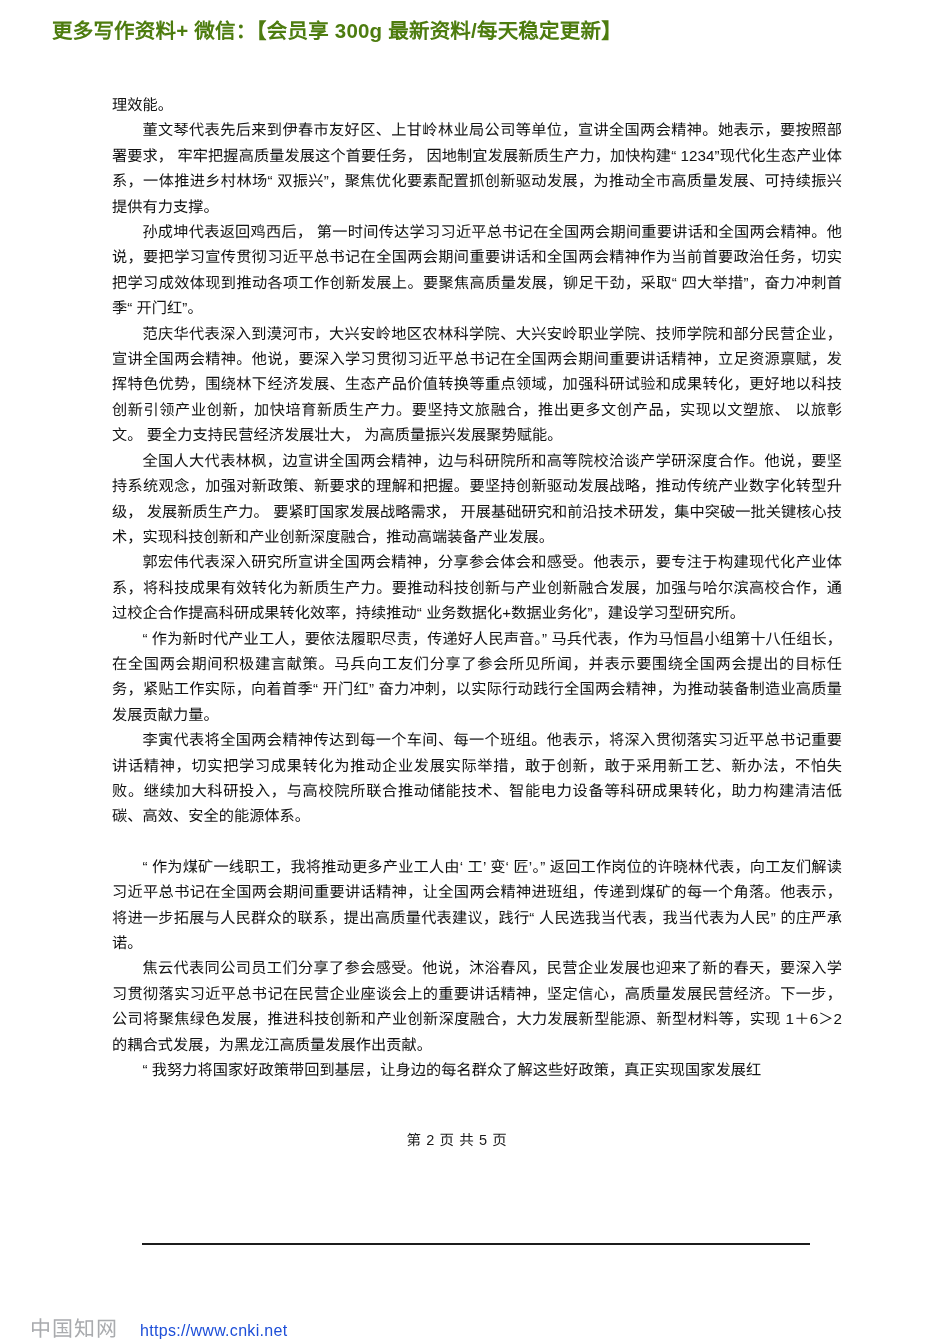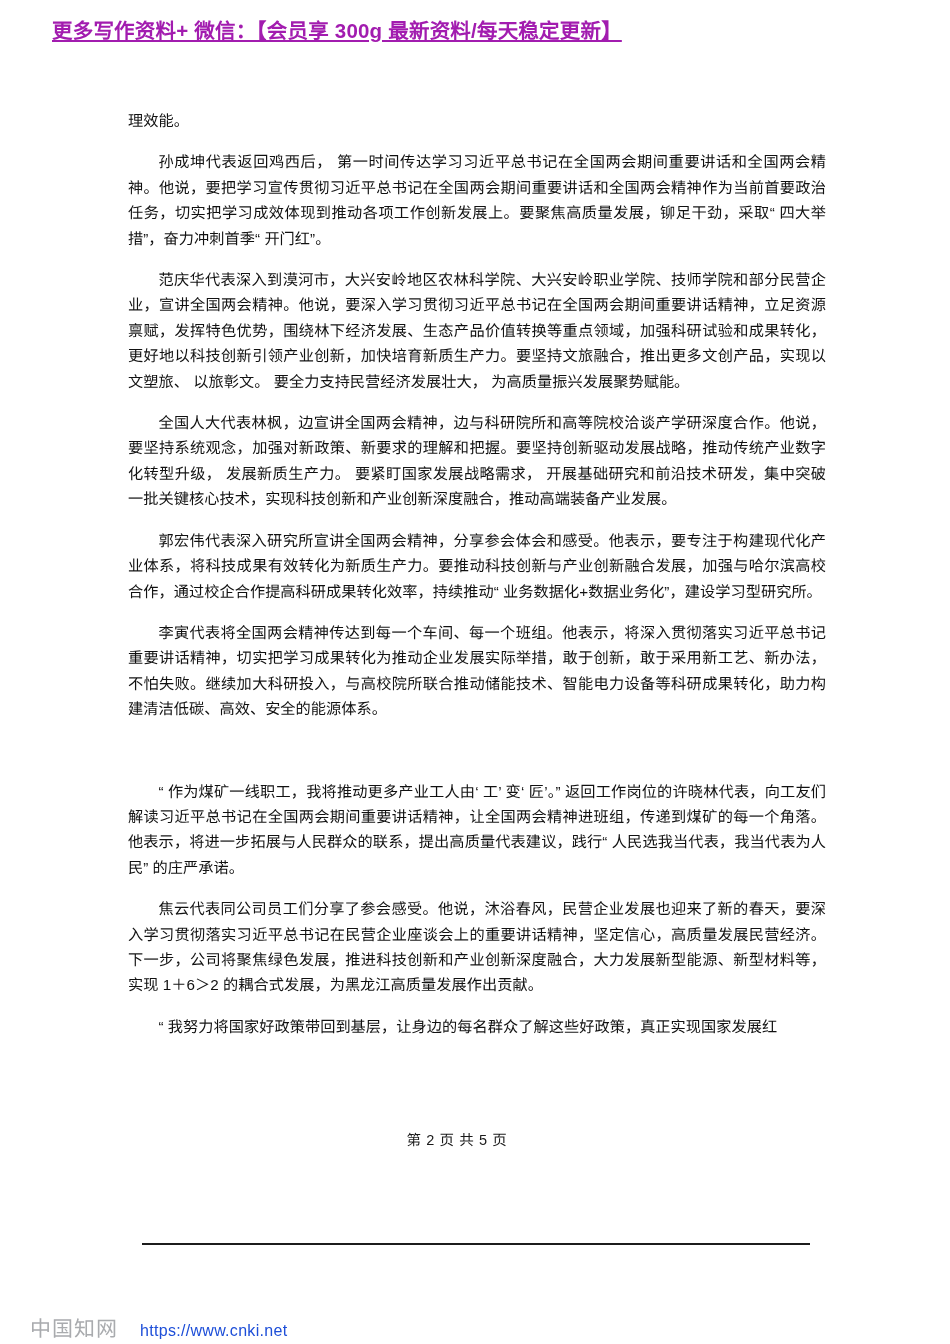--- a/index.html
+++ b/index.html
@@ -27,37 +27,36 @@
     position: absolute;
     left: 52px;
     top: 14px;
     width: 846px;
     height: 34px;
     display: flex;
     align-items: center;
     white-space: nowrap;
   }
   .promo-text {
-    color: #a21caf;
+    color: #4d7c0f;
     font-size: 20.5px;
     font-weight: 700;
     letter-spacing: 0.2px;
     line-height: 1;
-    text-decoration: underline;
   }
 
   
   .doc-body {
     position: absolute;
     left: 112px;
     top: 92px;
     width: 730px;
   }
   .para {
-    margin: 16px;
+    margin: 0;
     font-size: 15.2px;
     line-height: 25.4px;
     text-align: justify;
     text-justify: inter-ideograph;
     letter-spacing: 0.05px;
     color: #111111;
     word-break: break-all;
   }
   .para.indent {
     text-indent: 2em;
@@ -123,24 +122,26 @@
 <body>
 
 <div class="page">
 
   <div class="promo-banner">
     <span class="promo-text">更多写作资料+ 微信：【会员享 300g 最新资料/每天稳定更新】</span>
   </div>
 
   <div class="doc-body">
     <p class="para noindent">理效能。</p>
+    <p class="para indent">董文琴代表先后来到伊春市友好区、上甘岭林业局公司等单位，宣讲全国两会精神。她表示，要按照部署要求， 牢牢把握高质量发展这个首要任务， 因地制宜发展新质生产力，加快构建“ 1234”现代化生态产业体系，一体推进乡村林场“ 双振兴”，聚焦优化要素配置抓创新驱动发展，为推动全市高质量发展、可持续振兴提供有力支撑。</p>
     <p class="para indent">孙成坤代表返回鸡西后， 第一时间传达学习习近平总书记在全国两会期间重要讲话和全国两会精神。他说，要把学习宣传贯彻习近平总书记在全国两会期间重要讲话和全国两会精神作为当前首要政治任务，切实把学习成效体现到推动各项工作创新发展上。要聚焦高质量发展，铆足干劲，采取“ 四大举措”，奋力冲刺首季“ 开门红”。</p>
     <p class="para indent">范庆华代表深入到漠河市，大兴安岭地区农林科学院、大兴安岭职业学院、技师学院和部分民营企业，宣讲全国两会精神。他说，要深入学习贯彻习近平总书记在全国两会期间重要讲话精神，立足资源禀赋，发挥特色优势，围绕林下经济发展、生态产品价值转换等重点领域，加强科研试验和成果转化，更好地以科技创新引领产业创新，加快培育新质生产力。要坚持文旅融合，推出更多文创产品，实现以文塑旅、 以旅彰文。 要全力支持民营经济发展壮大， 为高质量振兴发展聚势赋能。</p>
     <p class="para indent">全国人大代表林枫，边宣讲全国两会精神，边与科研院所和高等院校洽谈产学研深度合作。他说，要坚持系统观念，加强对新政策、新要求的理解和把握。要坚持创新驱动发展战略，推动传统产业数字化转型升级， 发展新质生产力。 要紧盯国家发展战略需求， 开展基础研究和前沿技术研发，集中突破一批关键核心技术，实现科技创新和产业创新深度融合，推动高端装备产业发展。</p>
     <p class="para indent">郭宏伟代表深入研究所宣讲全国两会精神，分享参会体会和感受。他表示，要专注于构建现代化产业体系，将科技成果有效转化为新质生产力。要推动科技创新与产业创新融合发展，加强与哈尔滨高校合作，通过校企合作提高科研成果转化效率，持续推动“ 业务数据化+数据业务化”，建设学习型研究所。</p>
+    <p class="para indent">“ 作为新时代产业工人，要依法履职尽责，传递好人民声音。” 马兵代表，作为马恒昌小组第十八任组长，在全国两会期间积极建言献策。马兵向工友们分享了参会所见所闻，并表示要围绕全国两会提出的目标任务，紧贴工作实际，向着首季“ 开门红” 奋力冲刺，以实际行动践行全国两会精神，为推动装备制造业高质量发展贡献力量。</p>
     <p class="para indent">李寅代表将全国两会精神传达到每一个车间、每一个班组。他表示，将深入贯彻落实习近平总书记重要讲话精神，切实把学习成果转化为推动企业发展实际举措，敢于创新，敢于采用新工艺、新办法，不怕失败。继续加大科研投入，与高校院所联合推动储能技术、智能电力设备等科研成果转化，助力构建清洁低碳、高效、安全的能源体系。</p>
     <div class="spacer-line"></div>
     <p class="para indent">“ 作为煤矿一线职工，我将推动更多产业工人由‘ 工’ 变‘ 匠’。” 返回工作岗位的许晓林代表，向工友们解读习近平总书记在全国两会期间重要讲话精神，让全国两会精神进班组，传递到煤矿的每一个角落。他表示，将进一步拓展与人民群众的联系，提出高质量代表建议，践行“ 人民选我当代表，我当代表为人民” 的庄严承诺。</p>
     <p class="para indent">焦云代表同公司员工们分享了参会感受。他说，沐浴春风，民营企业发展也迎来了新的春天，要深入学习贯彻落实习近平总书记在民营企业座谈会上的重要讲话精神，坚定信心，高质量发展民营经济。下一步，公司将聚焦绿色发展，推进科技创新和产业创新深度融合，大力发展新型能源、新型材料等，实现 1＋6＞2 的耦合式发展，为黑龙江高质量发展作出贡献。</p>
     <p class="para indent">“ 我努力将国家好政策带回到基层，让身边的每名群众了解这些好政策，真正实现国家发展红</p>
   </div>
 
   <div class="page-number">第 2 页 共 5 页</div>
 
   <div class="bottom-rule"></div>

